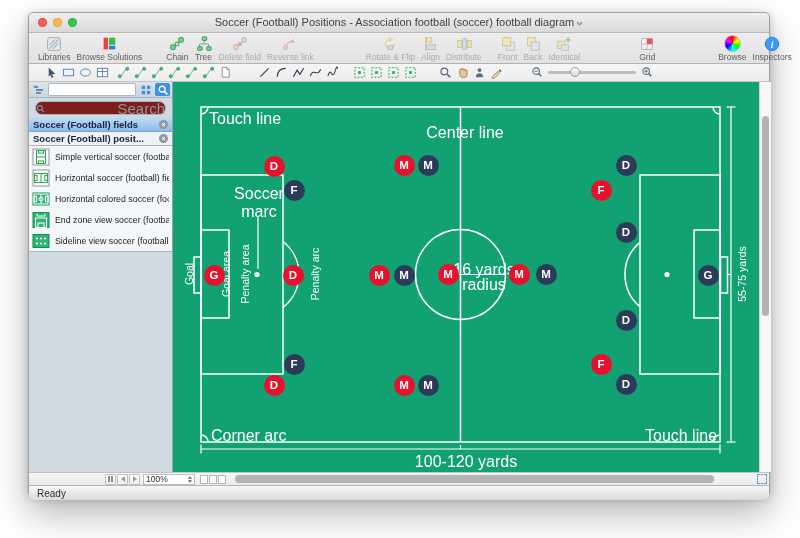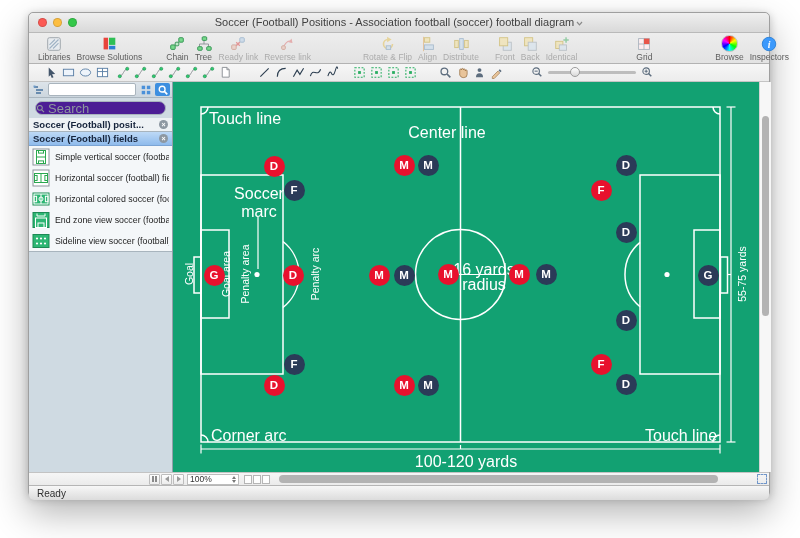--- a/index.html
+++ b/index.html
@@ -34,22 +34,22 @@
     background:linear-gradient(#fdfdfd,#d8d8d8);border:1px solid #9b9b9b;box-sizing:border-box;}
   
   .content{display:flex;height:390px;}
   .sidebar{width:144px;background:#cfdae2;border-right:1px solid #92a0aa;box-sizing:border-box;display:flex;flex-direction:column;}
   .sb-head{height:15px;background:linear-gradient(#dde4ea,#ccd6de);border-bottom:1px solid #aab6bf;
     display:flex;align-items:center;padding:0 2px;gap:2px;}
   .sb-field{flex:1;height:11px;background:#fff;border:1px solid #a9b4bd;border-radius:2px;}
   .sb-btn{width:15px;height:13px;display:flex;align-items:center;justify-content:center;border-radius:2px;}
   .sb-btn.active{background:#3d8fe0;}
   .sb-search{height:16px;display:flex;align-items:center;justify-content:center;padding:2px 6px;}
-  .searchbox{flex:1;height:12px;background:#4c1d95;border:1px solid #a9b4bd;border-radius:7px;
-    display:flex;align-items:center;justify-content:flex-start;gap:3px;color:#8e979e;font-size:13px;}
+  .searchbox{flex:1;height:12px;background:#7f1d1d;border:1px solid #a9b4bd;border-radius:7px;
+    display:flex;align-items:center;justify-content:space-between;gap:3px;color:#8e979e;font-size:15px;}
   .lib-tab{height:13px;display:flex;align-items:center;padding:0 4px;font-size:9.5px;font-weight:bold;
     color:#16243c;border-bottom:1px solid #a8b4bd;background:#eef2f5;}
   .lib-tab.selected{background:linear-gradient(#bdd9f6,#8fbbec);border-bottom:1px solid #7ba4d4;}
   .lib-tab .lbl{flex:1;white-space:nowrap;overflow:hidden;}
   .tab-close{width:9px;height:9px;border-radius:50%;background:#8d98a2;color:#fff;font-size:7px;line-height:9px;
     text-align:center;font-weight:bold;}
   .lib-items{background:#f4f7f9;border-bottom:1px solid #a8b4bd;}
   .lib-item{height:21px;display:flex;align-items:center;gap:5px;padding:0 3px;}
   .lib-item .li-icon{width:18px;height:18px;flex:0 0 auto;}
   .lib-item .li-label{font-size:8.8px;color:#1c1c1c;white-space:nowrap;overflow:hidden;}
@@ -61,21 +61,21 @@
   .flabel{position:absolute;color:#fff;font-size:16px;white-space:nowrap;}
   .rlabel{position:absolute;color:#fff;font-size:10.5px;white-space:nowrap;
     transform:translate(-50%,-50%) rotate(-90deg);}
   .cen{transform:translateX(-50%);}
   .player{position:absolute;width:21px;height:21px;border-radius:50%;color:#fff;font-weight:bold;
     font-size:11.5px;line-height:21px;text-align:center;}
   .vscroll{width:12px;background:#f7f7f7;border-left:1px solid #d4d4d4;position:relative;box-sizing:border-box;}
   .vthumb{position:absolute;left:2px;top:34px;width:7px;height:200px;border-radius:4px;background:#b3b3b3;}
   
   .hbar{height:13px;background:linear-gradient(#f6f6f6,#ebebeb);border-top:1px solid #c3c3c3;
-    display:flex;align-items:center;padding-left:120px;box-sizing:border-box;gap:1px;}
+    display:flex;align-items:center;padding-left:76px;box-sizing:border-box;gap:1px;}
   .hbtn{height:11px;min-width:11px;background:linear-gradient(#fefefe,#ececec);border:1px solid #bdbdbd;
     box-sizing:border-box;display:flex;align-items:center;justify-content:center;border-radius:1px;}
   .pausebars{display:flex;gap:1.5px;}
   .pausebars i{width:1.5px;height:6px;background:#8a8a8a;}
   .tri{width:0;height:0;border-style:solid;}
   .tri.left{border-width:3px 4px 3px 0;border-color:transparent #9a9a9a transparent transparent;}
   .tri.right{border-width:3px 0 3px 4px;border-color:transparent transparent transparent #9a9a9a;}
   .zoomfield{height:11px;background:#fff;border:1px solid #bdbdbd;box-sizing:border-box;display:flex;
     align-items:center;font-size:8.5px;color:#333;padding:0 2px;width:52px;justify-content:space-between;margin-left:2px;}
   .stepper{display:flex;flex-direction:column;gap:1px;}
@@ -150,21 +150,21 @@
       </div>
       <div class="tb-item disabled">
         <div class="tb-icon">
           <svg width="18" height="18" viewBox="0 0 20 20">
             <path d="M6,13 L14,6" stroke="#b0766c"></path>
             <rect x="3" y="11" width="5" height="5" rx="1" fill="#f0b8a8" stroke="#b05a3f"></rect>
             <rect x="12" y="3" width="5" height="5" rx="1" fill="#aecbe8" stroke="#4d7fae"></rect>
             <path d="M8,8 l4,4 M12,8 l-4,4" stroke="#d33" stroke-width="1.4"></path>
           </svg>
         </div>
-        <div class="tb-label">Ready link</div>
+        <div class="tb-label">Delete field</div>
       </div>
       <div class="tb-item disabled">
         <div class="tb-icon">
           <svg width="18" height="18" viewBox="0 0 20 20">
             <path d="M5,13 Q10,4 14,8" fill="none" stroke="#d66" stroke-width="1.3"></path>
             <path d="M14,4 L15,9 L10.5,8 Z" fill="#d66"></path>
             <rect x="3" y="12" width="4" height="4" rx="1" fill="#f0b8a8" stroke="#b05a3f"></rect>
           </svg>
         </div>
         <div class="tb-label">Reverse link</div>
@@ -442,26 +442,26 @@
       <div class="sb-search">
         <div class="searchbox">
           <svg width="9" height="9" viewBox="0 0 14 14">
               <circle cx="6" cy="6" r="3.8" fill="none" stroke="#8e979e" stroke-width="1.6"></circle>
               <path d="M9,9 L12.5,12.5" stroke="#8e979e" stroke-width="1.8"></path>
             </svg>
           <span>Search</span>
         </div>
       </div>
       <div id="libtabs">
+          <div class="lib-tab selected">
+            <span class="lbl">Soccer (Football) fields</span>
+            <span class="tab-close">×</span>
+          </div>
           <div class="lib-tab">
             <span class="lbl">Soccer (Football) posit...</span>
-            <span class="tab-close">×</span>
-          </div>
-          <div class="lib-tab selected">
-            <span class="lbl">Soccer (Football) fields</span>
             <span class="tab-close">×</span>
           </div>
         </div>
       <div class="lib-items" id="libitems">
           <div class="lib-item">
             <span class="li-icon"><svg width="18" height="18" viewBox="0 0 18 18">
                 <rect x="1" y="1" width="16" height="16" fill="#fff" stroke="#8b949c"></rect>
                 <g fill="none" stroke="#2aa84f" stroke-width="1">
                   <rect x="4.5" y="2.5" width="9" height="13"></rect>
                   <line x1="4.5" y1="9" x2="13.5" y2="9"></line>
@@ -557,21 +557,21 @@
               <line x1="554" y1="192.5" x2="558" y2="192.5"></line>
             </g>
           </g>
           <g fill="#ffffff" stroke="none">
             <circle cx="84" cy="192.5" r="2.6"></circle>
             <circle cx="494" cy="192.5" r="2.6"></circle>
           </g>
         </svg>
 
         <div class="flabel" style="left:36px;top:28px">Touch line</div>
-        <div class="flabel cen" style="left:274px;top:42px">Center line</div>
+        <div class="flabel cen" style="left:292px;top:42px">Center line</div>
         <div class="flabel" style="left:38px;top:345px">Corner arc</div>
         <div class="flabel cen" style="left:508px;top:345px">Touch line</div>
         <div class="flabel cen" style="left:293px;top:371px">100-120 yards</div>
         <div class="rlabel" style="left:569px;top:192px">55-75 yards</div>
         <div class="rlabel" style="left:16px;top:192px">Goal</div>
         <div class="rlabel" style="left:53px;top:192px">Goal area</div>
         <div class="rlabel" style="left:72px;top:192px">Penalty area</div>
         <div class="rlabel" style="left:142px;top:192px">Penalty arc</div>
         <div class="flabel cen" style="left:86px;top:103px;width:52px;text-align:center;line-height:1.1;white-space:normal">Soccer marc</div>
         <div class="flabel cen" style="left:311px;top:179px">16 yards</div>

